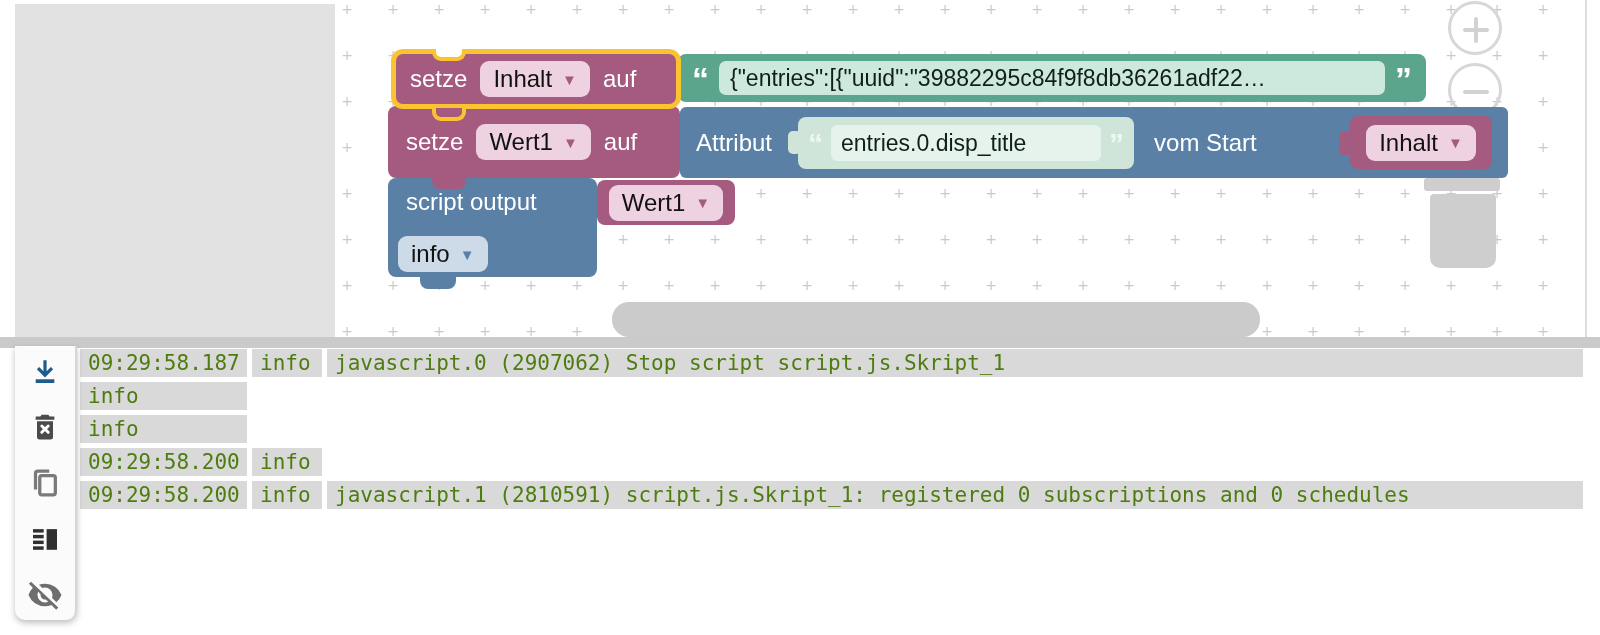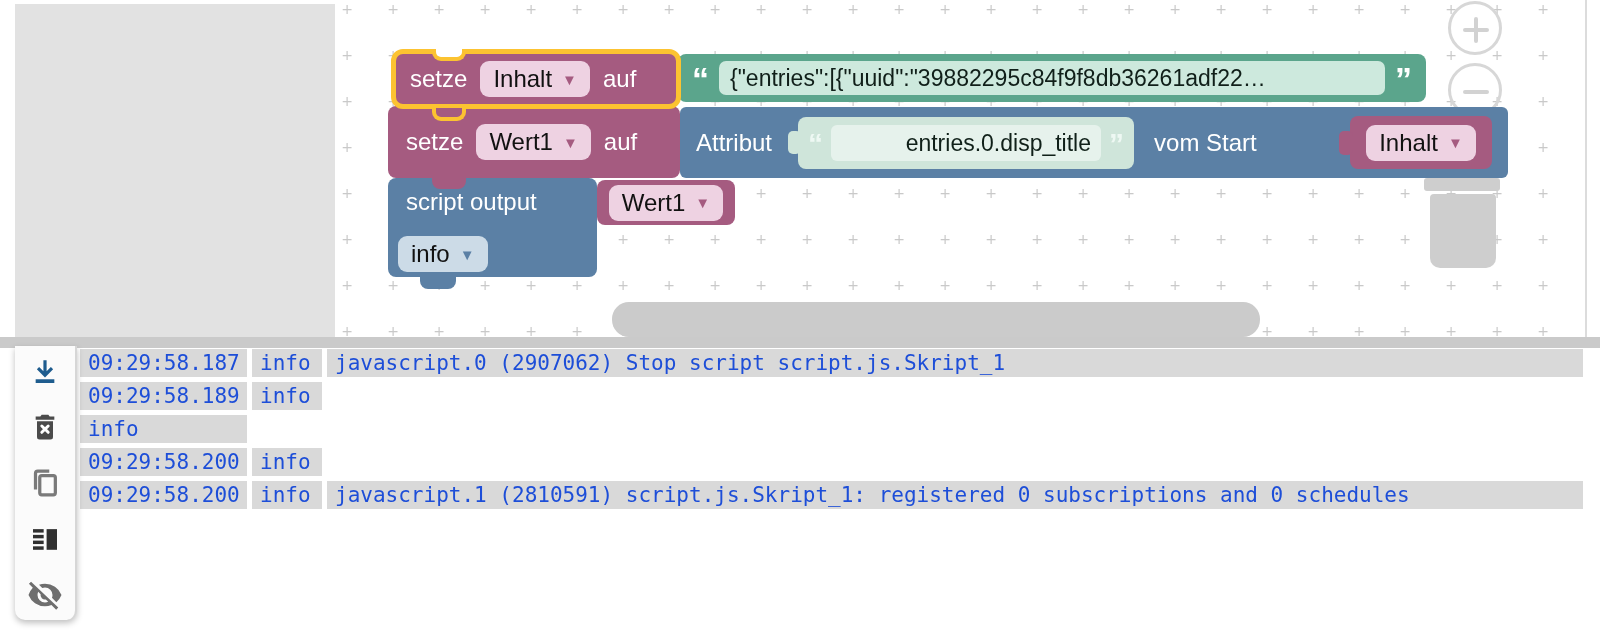--- a/index.html
+++ b/index.html
@@ -57,41 +57,41 @@
   .dd-blue { background:var(--blueField); }
   .dd-arrow { font-size:15px; }
   .dd-pink .dd-arrow { color:var(--rose); }
   .dd-blue .dd-arrow { color:var(--blue); }
 
   .quote { font-weight:bold; font-size:34px; line-height:20px; height:18px; color:#fff; }
   .str-field { flex:1; height:34px; line-height:34px; background:var(--greenField); border-radius:7px; padding:0 11px; color:#101f19; font-size:23px; white-space:nowrap; overflow:hidden; }
 
   .shadow-str { position:relative; display:flex; align-items:center; gap:8px; width:336px; height:52px; margin-left:26px; background:var(--shadowBlock); border-radius:8px; padding:0 10px; }
   .shadow-str .quote { color:#eef8f3; font-size:30px; }
-  .shadow-field { flex:1; height:36px; line-height:36px; background:var(--shadowField); border-radius:6px; padding:0 10px; color:#102019; font-size:23px; text-align:right; white-space:nowrap; }
+  .shadow-field { flex:1; height:36px; line-height:36px; background:var(--shadowField); border-radius:6px; padding:0 10px; color:#102019; font-size:23px; text-align:left; white-space:nowrap; }
   .lbl-of { margin-left:20px; }
 
   .debug-row1 { display:flex; align-items:center; height:48px; padding-left:18px; }
   .debug-info { position:absolute; left:10px; top:58px; }
 
   
   .divider { position:absolute; left:0; top:337px; width:1600px; height:11px; background:#cacaca; }
   .log-toolbar {
     position:absolute; left:15px; top:346px; width:62px; height:274px;
     background:#fbfbfb; border-right:2px solid #d6d6d6; border-radius:0 0 10px 10px;
     box-shadow:0 3px 6px rgba(0,0,0,.25);
     display:flex; flex-direction:column; align-items:center; gap:18px; padding-top:6px;
     z-index:2; overflow:hidden;
   }
   .tb-btn { width:40px; height:38px; display:flex; align-items:center; justify-content:center; background:none; border:none; cursor:pointer; }
   .log-rows { position:absolute; left:80px; top:349px; width:1503px; }
   .log-row { display:grid; grid-template-columns:167px 70px 1256px; column-gap:5px; margin-bottom:5px; }
   .log-row .cell {
     height:28px; line-height:28px; background:var(--logRowBg);
-    font-family:"DejaVu Sans Mono", monospace; font-size:21px; color:#1d4ed8;
+    font-family:"DejaVu Sans Mono", monospace; font-size:21px; color:#4d7c0f;
     padding-left:8px; white-space:nowrap; overflow:hidden;
   }
 </style>
 </head>
 <body>
 
 <div class="workspace">
   <div class="grid" id="grid">
       <span class="cross" style="left: 347px; top: 9px;">+</span>
       <span class="cross" style="left: 393px; top: 9px;">+</span>
@@ -430,21 +430,20 @@
   </button>
 </div>
 
 <div class="log-rows" id="log-rows">
     <div class="log-row">
       <div class="cell time">09:29:58.187</div>
       <div class="cell level">info</div>
       <div class="cell msg">javascript.0 (2907062) Stop script script.js.Skript_1</div>
     </div>
     <div class="log-row">
-      <div class="cell time">09:29:58.189</div>
       <div class="cell level">info</div>
     </div>
     <div class="log-row">
       <div class="cell level">info</div>
     </div>
     <div class="log-row">
       <div class="cell time">09:29:58.200</div>
       <div class="cell level">info</div>
     </div>
     <div class="log-row">

